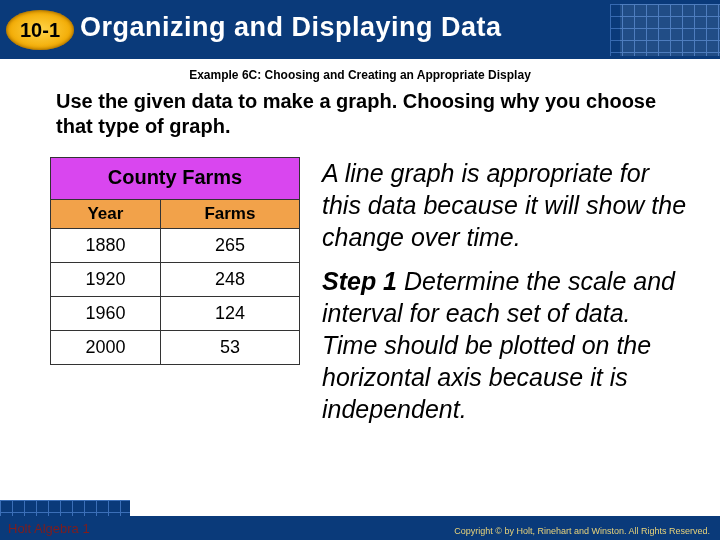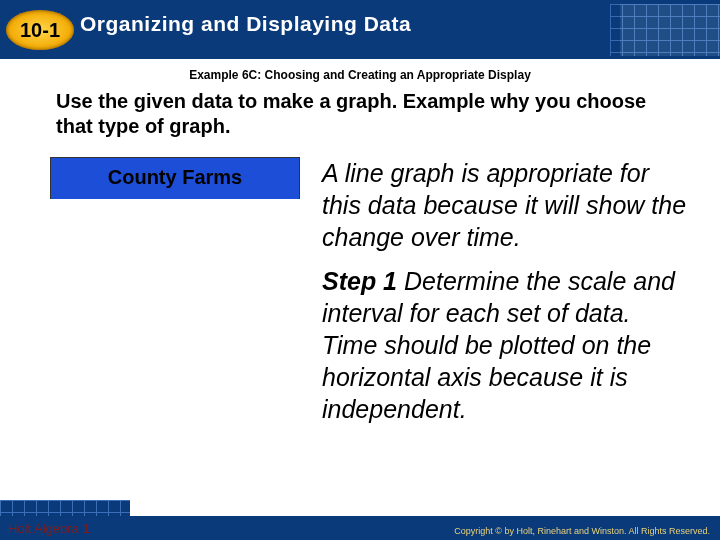--- a/index.html
+++ b/index.html
@@ -44,21 +44,21 @@
     align-items: center;
     justify-content: center;
     font-weight: 900;
     font-size: 20px;
     color: #000;
     box-shadow: inset 0 0 4px #7a4b00;
   }
   .header-title {
     position: absolute;
     left: 80px; top: 8px;
-    font-size: 21px;
+    font-size: 27px;
     font-weight: 900;
     color: #fff;
     letter-spacing: 0.5px;
   }
   .divider {
     position: absolute;
     left: 0; top: 56px;
     width: 720px; height: 3px;
     background: #0a3a7a;
   }
@@ -86,21 +86,21 @@
   .body-row {
     display: flex;
     gap: 22px;
     padding: 0 4px 0 24px;
   }
   .table-wrap {
     width: 250px;
     flex: 0 0 250px;
   }
   .table-title {
-    background: #1d4ed8;
+    background: #d946ef;
     text-align: center;
     font-size: 20px;
     font-weight: 900;
     padding: 8px 0 10px 0;
     border: 1px solid #333;
     border-bottom: none;
   }
   table {
     width: 100%;
     border-collapse: collapse;
@@ -168,25 +168,51 @@
 <div class="header">
   <div class="header-blue"></div>
   <div class="header-grid"></div>
   <div class="lesson-badge">10-1</div>
   <div class="header-title">Organizing and Displaying Data</div>
 </div>
 <div class="divider"></div>
 
 <div class="content">
   <div class="example-title">Example 6C: Choosing and Creating an Appropriate Display</div>
-  <div class="prompt">Use the given data to make a graph. Example why you choose that type of graph.</div>
+  <div class="prompt">Use the given data to make a graph. Choosing why you choose that type of graph.</div>
 
   <div class="body-row">
     <div class="table-wrap">
       <div class="table-title">County Farms</div>
+      <table>
+        <tbody>
+            <tr>
+          <th>Year</th>
+          <th>Farms</th>
+        </tr>
+        <tr>
+          <td>1880</td>
+          <td>265</td>
+        </tr>
+        <tr>
+          <td>1920</td>
+          <td>
+            <span class="callout">248</span>
+          </td>
+        </tr>
+        <tr>
+          <td>1960</td>
+          <td>124</td>
+        </tr>
+        <tr>
+          <td>2000</td>
+          <td>53</td>
+        </tr>
+      </tbody>
+        </table>
     </div>
 
     <div class="answer-text">
       <p>A line graph is appropriate for this data because it will show the change over time.</p>
       <p><span class="step-label">Step 1</span><span> Determine the scale and interval for each set of data. Time should be plotted on the horizontal axis because it is independent.</span></p>
     </div>
   </div>
 </div>
 
 <div class="footer-grid"></div>

